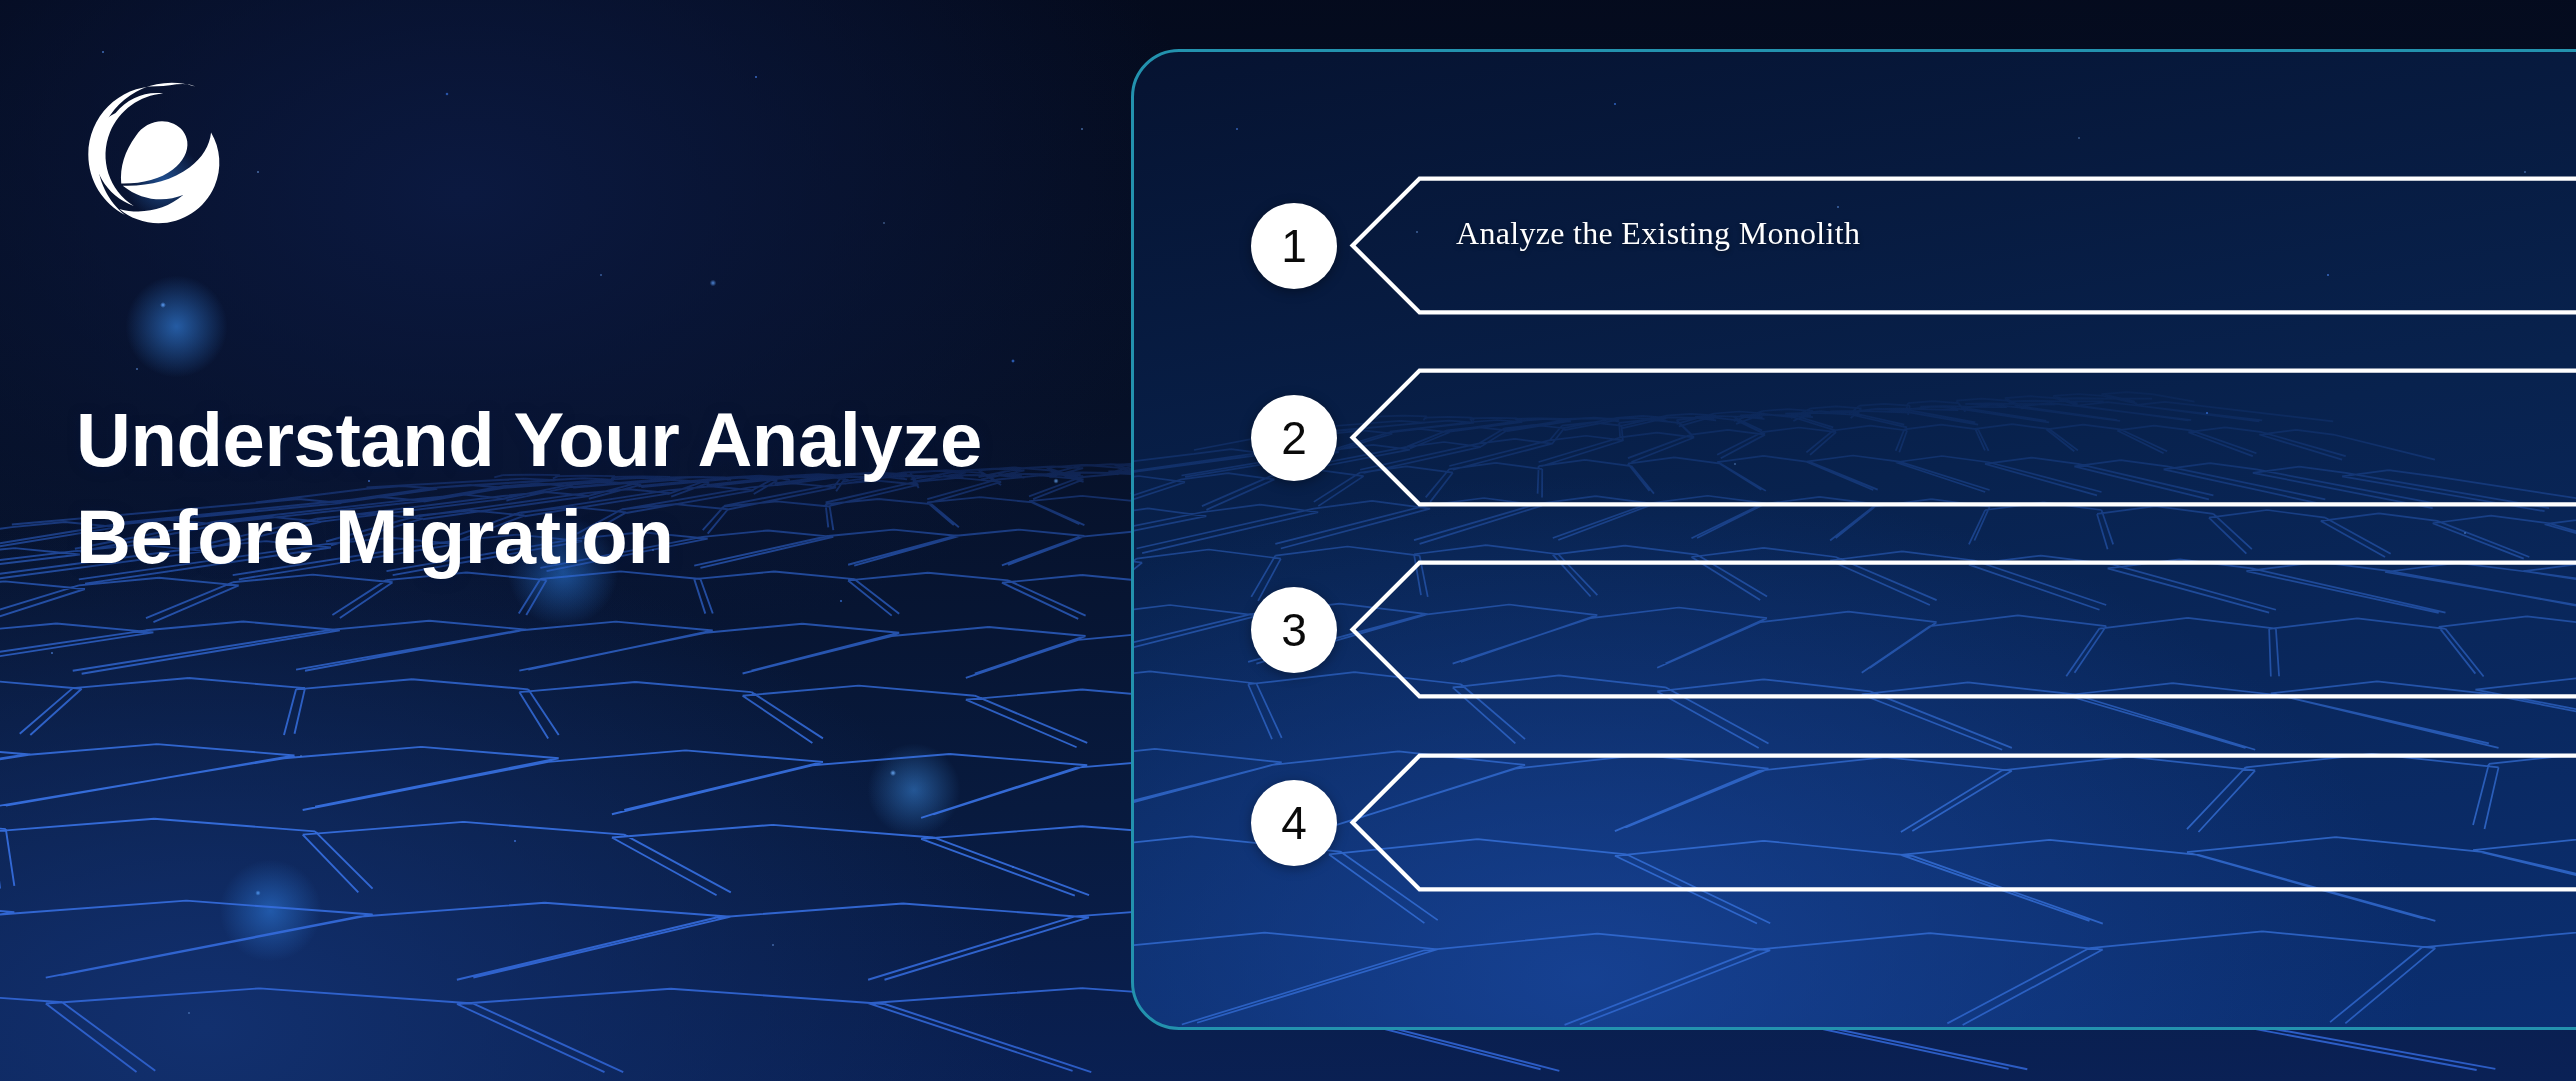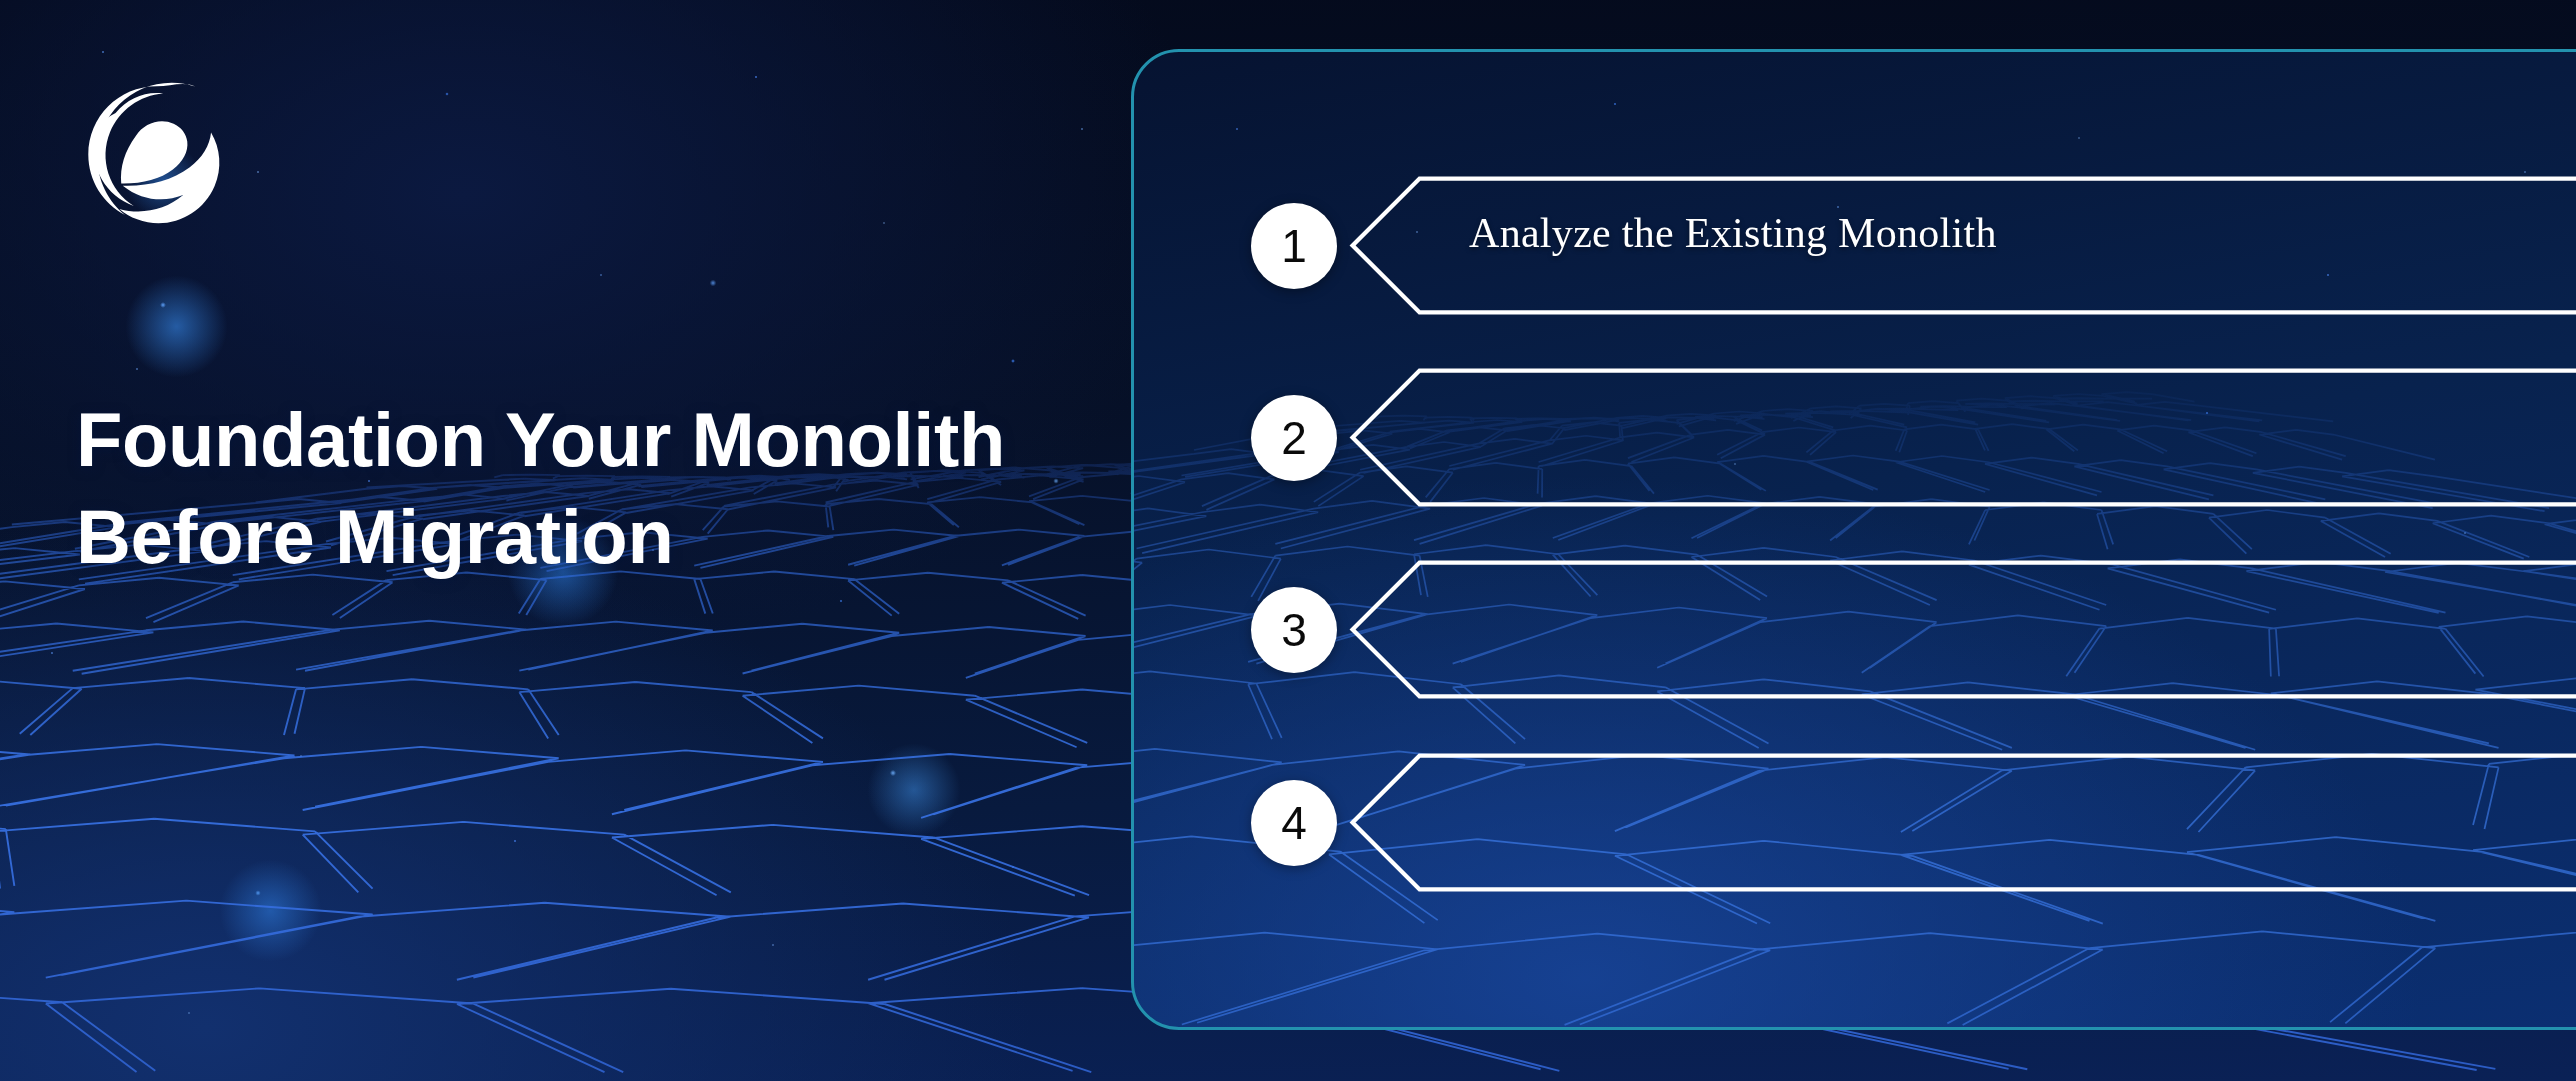--- a/index.html
+++ b/index.html
@@ -155,26 +155,26 @@
 
   .step-banner {
     position:absolute;
     left:216px; top:0;
     width:1327px; height:139px;
   }
   .step-banner svg { display:block; width:100%; height:100%; overflow:visible; }
 
   .step-label {
     position:absolute;
-    left:335px; top:0;
+    left:322px; top:0;
     height:114px;
     display:flex; align-items:center;
     color:#ffffff;
     font-family:"Liberation Serif", serif;
-    font-size:42px;
+    font-size:32px;
     font-weight:400;
     letter-spacing:0.3px;
     white-space:nowrap;
     text-shadow:0 1.7px 5.2px rgba(0,0,0,.45);
   }
 
   .step-num-circle {
     position:absolute;
     left:117px; top:27px;
     width:86px; height:86px;
@@ -228,21 +228,21 @@
   <div id="logo">
     <svg viewBox="0 0 200 200" aria-hidden="true">
       <path fill="#ffffff" d="M100 12c-48.6 0-88 39.4-88 88 0 34 19.3 63.5 47.5 78.1-21.8-17.6-35.8-44.5-35.8-74.7 0-53 42.9-95.9 95.9-95.9 10.6 0 20.8 1.7 30.3 4.9C135.3 5.1 118.2 12 100 12z" transform="translate(0,0)"></path>
       <path fill="#ffffff" d="M47.2 46.5C62.5 27.6 85.4 18.2 108.6 21.2c-30.1 2.2-56.7 21.4-68.5 49.9-14.6 35.3-1.3 75.4 30.5 95.4C34.6 153.5 13.6 117 20.2 79.5c2.9-12.4 8.3-23.6 27-33z"></path>
       <path fill="#ffffff" d="M73.5 75.9c10.5-16.6 31.4-23.3 48.6-15.6 9.9 4.4 16.3 13.1 17.6 22.9 1.6 12.8-5.4 26-18.6 36.2-16.4 12.6-40.2 18.6-66.6 18.1-1.9-20.9 4.4-41.7 19-61.6z"></path>
       <path fill="#ffffff" d="M56.5 140.2c32.9 1.1 63.4-6.4 86-23.4 16.6-12.5 26.3-28.7 27.9-45.3 12.2 20.6 14.4 46.1 4.6 69.1-16.5 38.9-60.6 57.9-99.9 43.1-8.5-3.2-16.3-7.8-23-13.5 28.7 8 59.9 1.4 82.3-17.8-24.9 9.6-53.2 7.2-77.9-12.2z"></path>
     </svg>
   </div>
 
   <h1 id="headline">
-    <span class="hl-line">Foundation Your Monolith</span>
+    <span class="hl-line">Understand Your Analyze</span>
     <span class="hl-line">Before Migration</span>
   </h1>
 
   <section id="steps-panel">
     <div class="panel-stars"></div>
     <div class="panel-hex">
       <svg viewBox="0 0 1840 800" preserveAspectRatio="none" aria-hidden="true">
         <defs>
           <linearGradient id="pMeshFade" x1="0" y1="0" x2="0" y2="1">
             <stop offset="0%" stop-color="#2f6ae0" stop-opacity="0.06"></stop>

